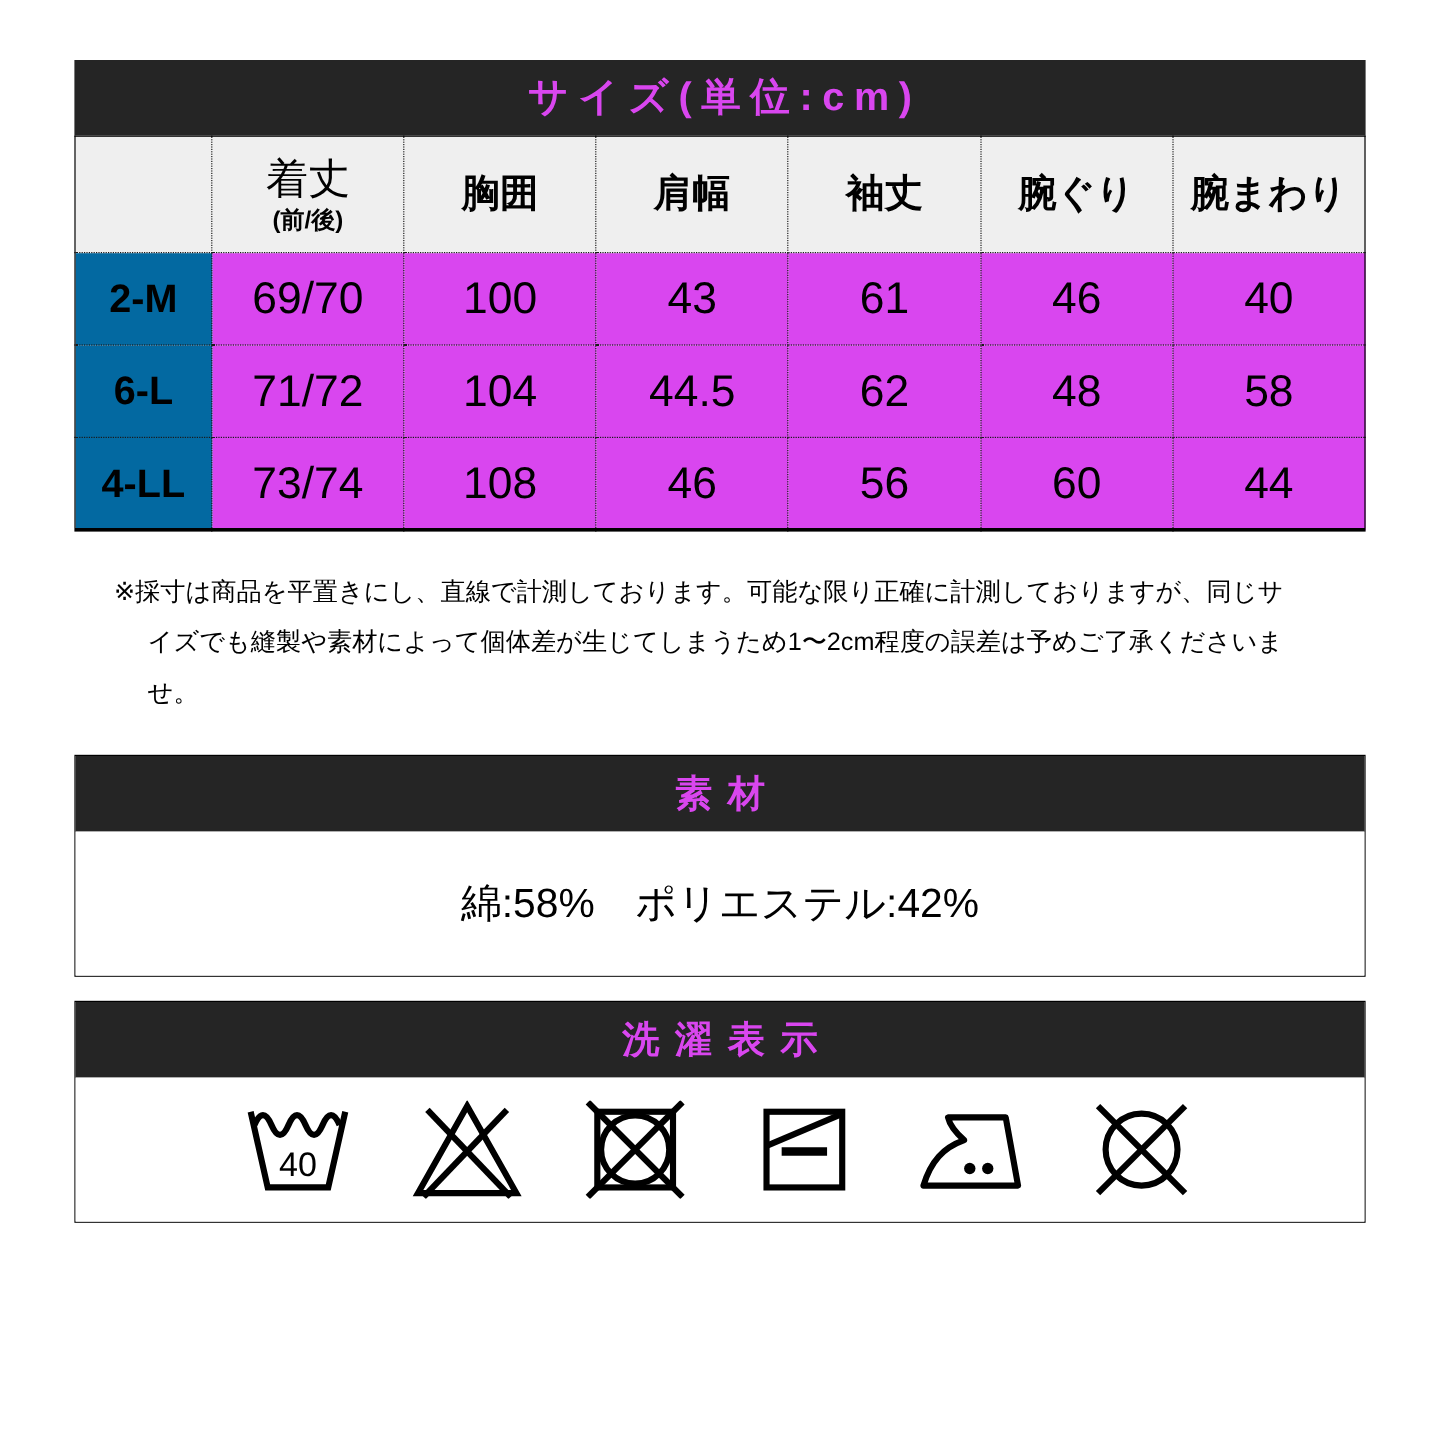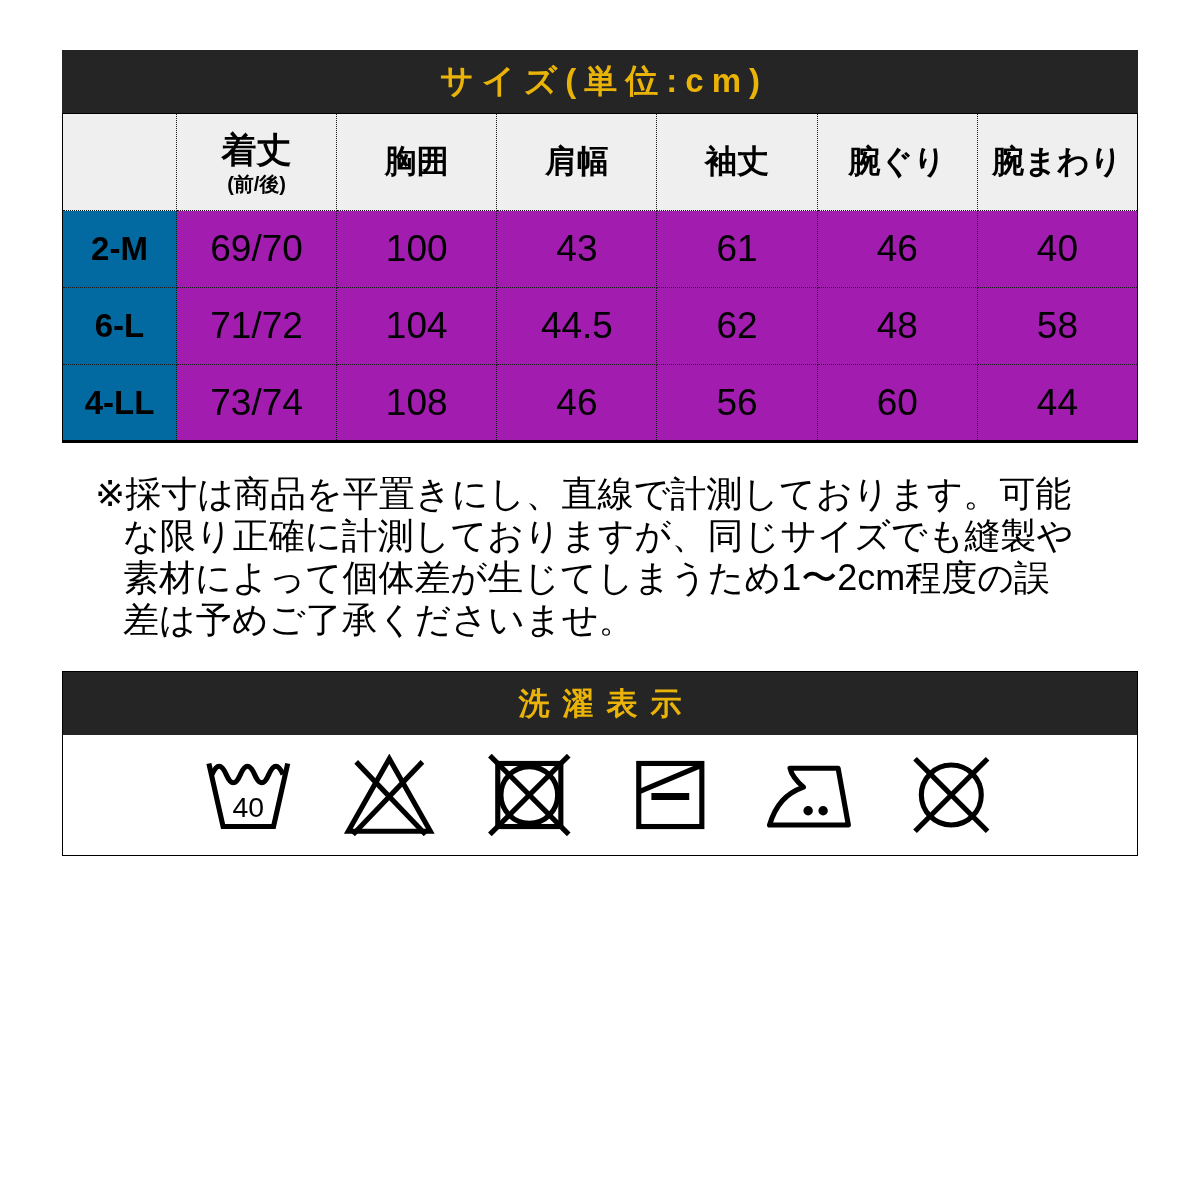--- a/index.html
+++ b/index.html
@@ -10,21 +10,21 @@
     background: #ffffff;
     color: #000000;
     font-family: "Liberation Sans", "DejaVu Sans", sans-serif;
     overflow: hidden;
   }
   .wrap { padding: 50px 62px 0 62px; }
 
   
   .bar {
     background: #252525;
-    color: #eab308;
+    color: #d946ef;
     height: 63px;
     display: flex;
     align-items: center;
     justify-content: center;
     font-weight: bold;
   }
   .size-bar { font-size: 33px; letter-spacing: 8px; text-indent: 8px; }
   .sec-bar  { font-size: 31px; letter-spacing: 13px; text-indent: 13px; }
 
   
@@ -36,31 +36,31 @@
     border-bottom: 3px solid #000;
   }
   table.size-table th, table.size-table td {
     border: 1px dotted #1a1a1a;
     text-align: center;
     vertical-align: middle;
     padding: 0;
   }
   thead tr { height: 97px; }
   thead th { background: #efefef; font-size: 32px; font-weight: bold; }
-  .h-main { font-size: 35px; font-weight: bold; line-height: 1.25; }
+  .h-main { font-size: 35px; font-weight: normal; line-height: 1.25; }
   .h-sub  { font-size: 20px; font-weight: bold; line-height: 1.2; }
   tbody tr { height: 77px; }
   tbody th.rlabel { background: #0369a1; font-size: 33px; font-weight: bold; }
-  td.val { background: #a21caf; font-size: 37px; font-weight: 400; }
+  td.val { background: #d946ef; font-size: 37px; font-weight: 400; }
 
   
   .notes { margin: 30px 0 30px 33px; width: 990px; }
   .note {
     margin: 0;
-    font-size: 36px;
+    font-size: 21px;
     line-height: 42px;
     padding-left: 28px;
     text-indent: -28px;
   }
   .note-2 { margin-top: 54px; }
 
   
   .boxed { border: 1px solid #000; }
   .material-section { margin-top: 30px; }
   .care-section { margin-top: 20px; }
@@ -151,20 +151,28 @@
           <td class="val">44</td>
         </tr>
       </tbody>
     </table>
   </section>
 
   <div class="notes">
     <p class="note note-1">※採寸は商品を平置きにし、直線で計測しております。可能な限り正確に計測しておりますが、同じサイズでも縫製や素材によって個体差が生じてしまうため1〜2cm程度の誤差は予めご了承くださいませ。</p>
   </div>
 
+  <section class="boxed material-section">
+    <div class="bar sec-bar">
+      <span>素材</span>
+    </div>
+    <div class="sec-body">
+      <span class="material-text">綿:58%　ポリエステル:42%</span>
+    </div>
+  </section>
 
   <section class="boxed care-section">
     <div class="bar sec-bar">
       <span>洗濯表示</span>
     </div>
     <div class="sec-body symbols">
 
       <svg class="care-icon" viewBox="0 0 120 104" xmlns="http://www.w3.org/2000/svg">
         <path class="st" d="M10 12 L28 92 L92 92 L110 12"></path>
         <path class="st" d="M14 26 c6 -14 12 -14 18 0 s12 14 18 0 s12 -14 18 0 s12 14 18 0 s12 -14 18 0"></path>

